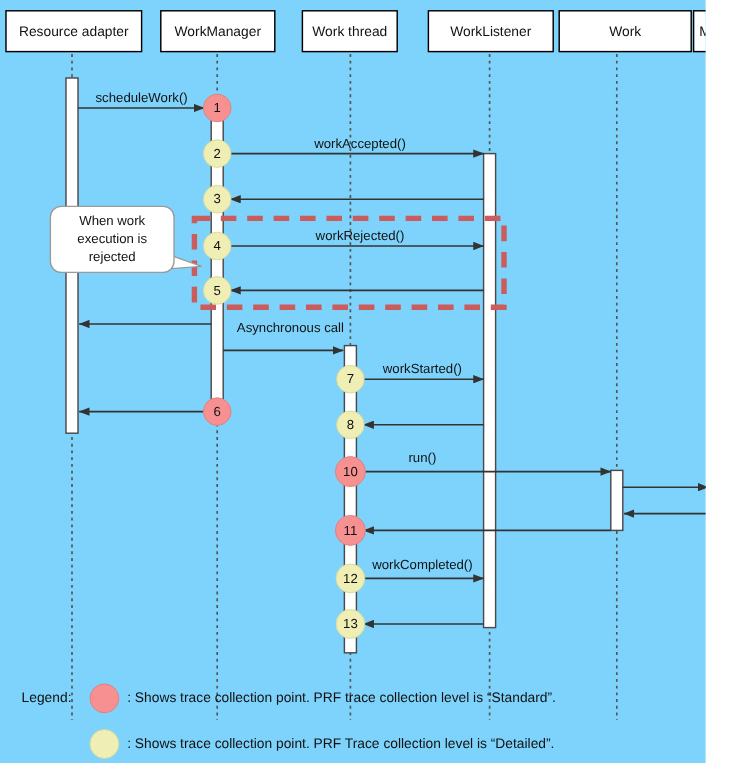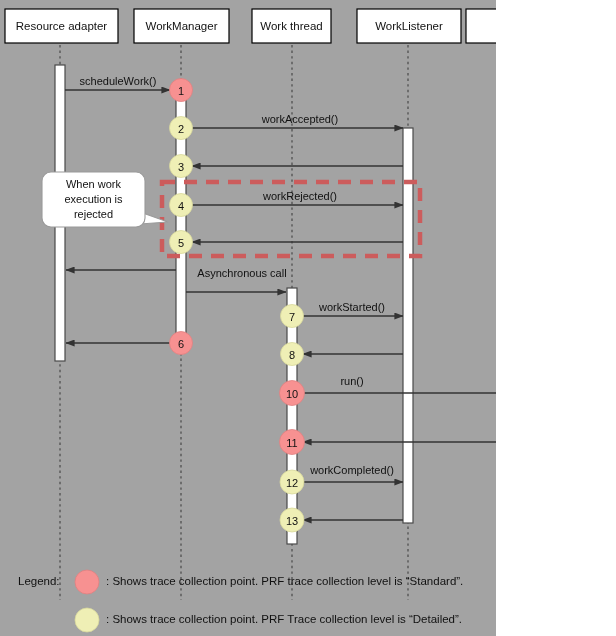--- a/index.html
+++ b/index.html
@@ -6,23 +6,23 @@
     margin: 0;
     padding: 0;
     background: #ffffff;
   }
   body {
     font-family: "Liberation Sans", sans-serif;
     color: #1a1a1a;
   }
   #canvas {
     position: relative;
-    width: 496px;
+    width: 588px;
     height: 636px;
-    background: #a3a3a3;
+    background: #7dd3fc;
     overflow: hidden;
   }
   svg#diagram {
     position: absolute;
     left: 0;
     top: 0;
     width: 616px;
     height: 636px;
   }
   .lifeline-box {

